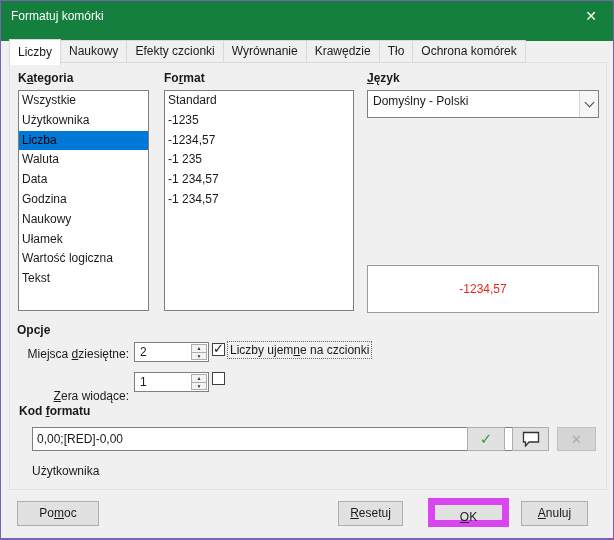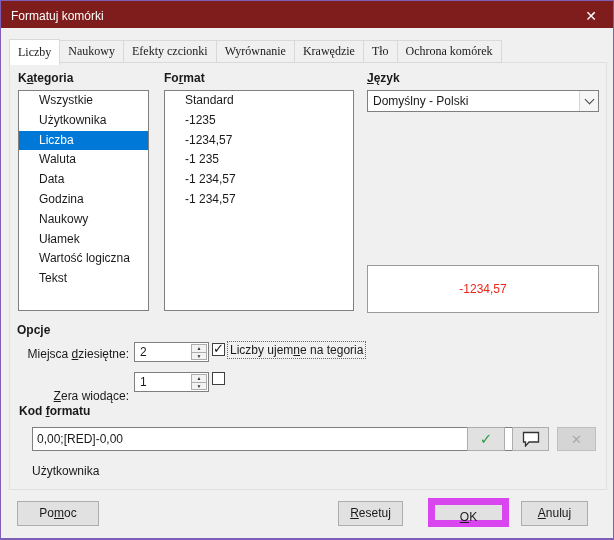--- a/index.html
+++ b/index.html
@@ -1,37 +1,37 @@
 <!DOCTYPE html>
 <html><head>
 <meta charset="utf-8">
 <style>
   * { box-sizing: border-box; margin: 0; padding: 0; }
   body { background:#fff; font-family:"Liberation Sans","DejaVu Sans",sans-serif; }
   .dialog { position:relative; width:614px; height:540px; background:#f0f0f0;
             border:1px solid #7e5fb5; border-bottom-width:2px; overflow:hidden;
             font-size:12px; color:#1a1a1a; }
-  .titlebar { position:absolute; top:0; left:0; right:0; height:27px; background:#7f1d1d; }
+  .titlebar { position:absolute; top:0; left:0; right:0; height:40px; background:#15803d; }
   .title { position:absolute; left:10px; top:8px; color:#fff; font-size:12px; }
   .close-btn { position:absolute; right:0; top:0; width:44px; height:30px; display:flex;
                align-items:center; justify-content:center; color:#fff; font-size:14px; cursor:default; }
   
   .tabbar { position:absolute; left:8px; top:38px; display:flex; align-items:flex-end; z-index:3; }
   .tab { height:23px; line-height:21px; padding:0 8px; background:#f0f0f0;
-         border:1px solid #d9d9d9; margin-right:-1px; white-space:nowrap;font-family:Liberation Serif, serif; }
+         border:1px solid #d9d9d9; margin-right:-1px; white-space:nowrap; }
   .tab.active { height:26px; line-height:24px; background:#fff; border-bottom:none;
                 margin-bottom:-2px; position:relative; z-index:4; }
   .page { position:absolute; left:8px; top:61px; width:598px; height:428px;
           border:1px solid #e0e0e0; background:#f0f0f0; }
   .grp-label { position:absolute; font-weight:bold; white-space:nowrap; }
   .mn { text-decoration:underline; }
   .listbox { position:absolute; background:#fff; border:1px solid #7f7f7f; overflow:hidden; }
-  .list-item { height:19.8px; line-height:19.8px; padding-left:20px; white-space:nowrap; }
-  .list-item.selected { background:#0078d7; color:#ffffff; }
-  .combobox { position:absolute; left:366px; top:89px; width:232px; height:22px;
+  .list-item { height:19.8px; line-height:19.8px; padding-left:3px; white-space:nowrap; }
+  .list-item.selected { background:#0078d7; color:#000000; }
+  .combobox { position:absolute; left:366px; top:89px; width:232px; height:28px;
               background:#fff; border:1px solid #7f7f7f; }
   .combo-value { position:absolute; left:5px; top:0; line-height:21px; white-space:nowrap; }
   .combo-btn { position:absolute; right:0; top:0; bottom:0; width:19px; background:#f6f6f6;
                border-left:1px solid #d5d5d5; display:flex; align-items:center; justify-content:center; }
   .chev { width:7px; height:7px; border-right:1.5px solid #444; border-bottom:1.5px solid #444;
           transform:rotate(45deg); margin-top:-3px; }
   .preview { position:absolute; left:366px; top:264px; width:232px; height:48px; background:#fff;
              border:1px solid #9a9a9a; display:flex; align-items:center; justify-content:center; }
   .opt-label { position:absolute; width:112px; left:16px; text-align:right; white-space:nowrap; }
   .spinner { position:absolute; left:133px; width:75px; height:20px; background:#fff;
@@ -129,21 +129,21 @@
         </div>
       <div class="spin-btn">
           <span>▼</span>
         </div>
     </div>
   </div>
 
   <div class="checkbox" style="left:211px;top:342px">
     <span class="mark">✓</span>
   </div>
-  <div class="cb-label focused" style="left:227px;top:341px"><span>Liczby ujem</span><span class="mn">n</span><span>e na tegoria</span></div>
+  <div class="cb-label focused" style="left:227px;top:341px"><span>Liczby ujem</span><span class="mn">n</span><span>e na czcionki</span></div>
 
   <div class="opt-label" style="top:388px"><span></span><span class="mn">Z</span><span>era wiodące:</span></div>
   <div class="spinner" style="top:371px">
     <span class="spin-value">1</span>
     <div class="spin-btns">
       <div class="spin-btn">
           <span>▲</span>
         </div>
       <div class="spin-btn">
           <span>▼</span>

